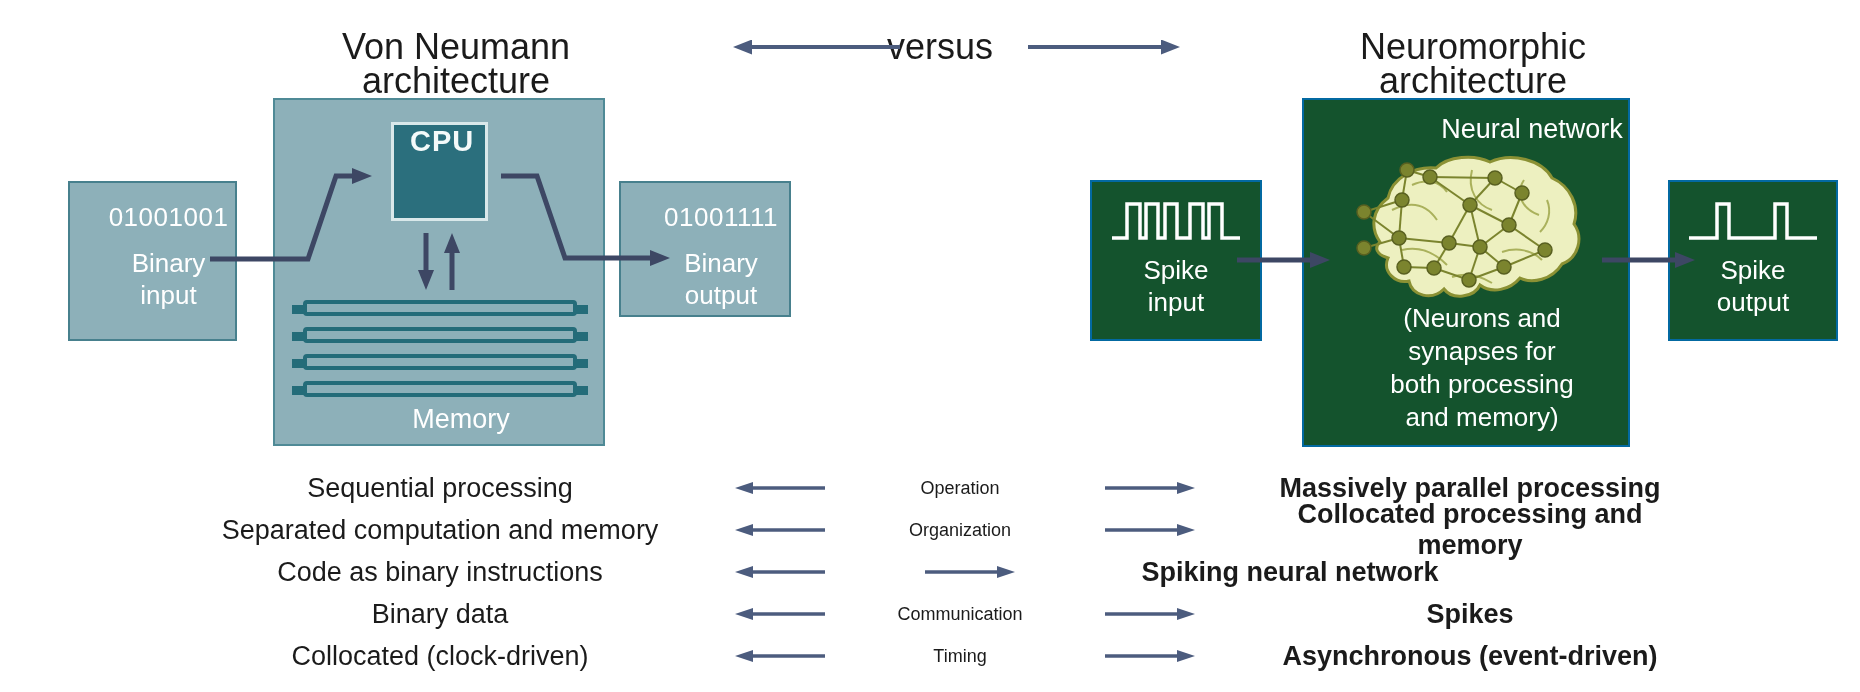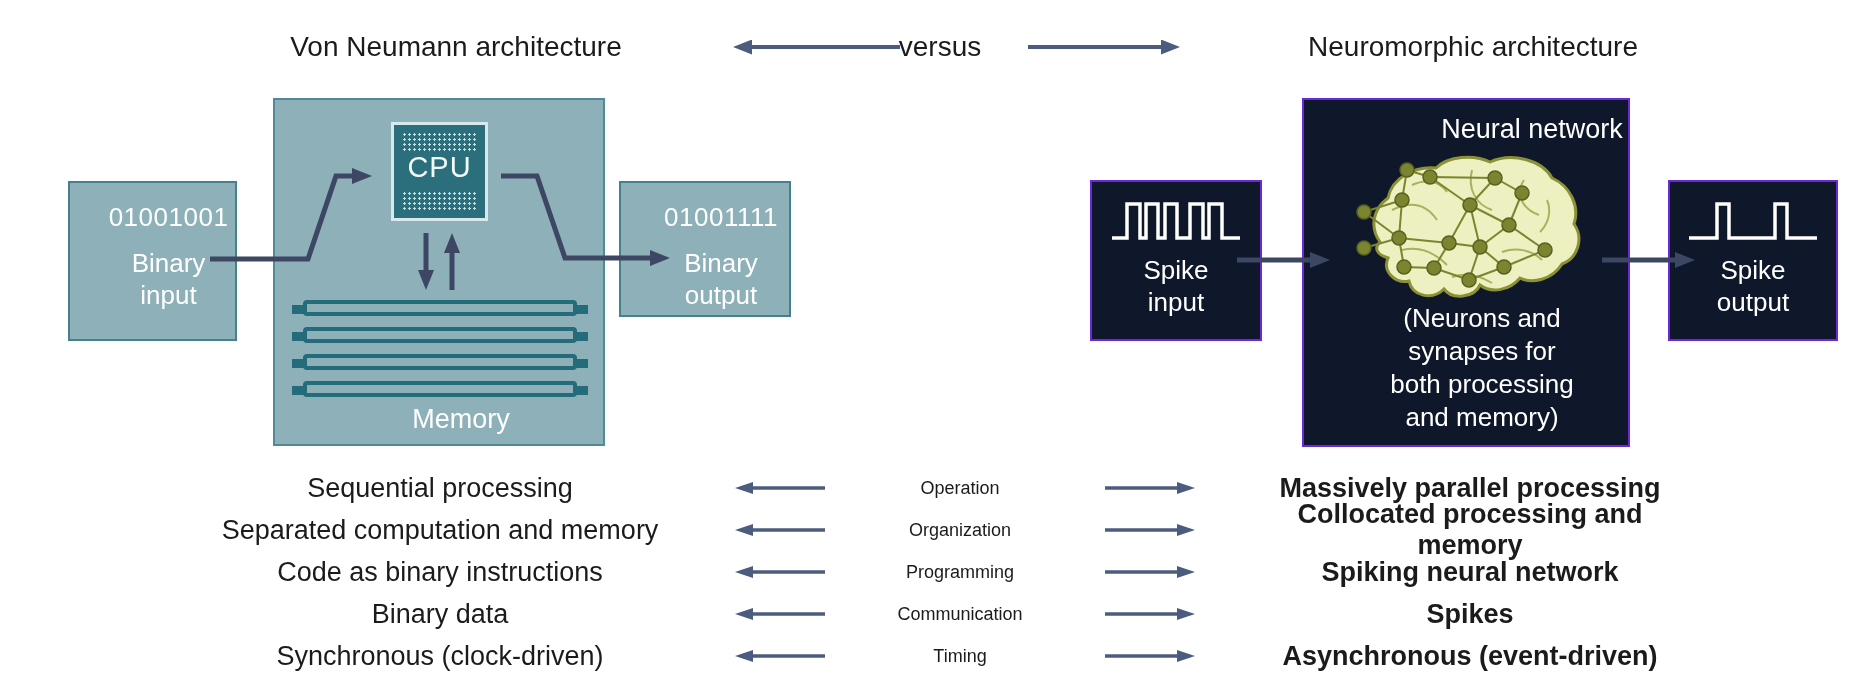--- a/index.html
+++ b/index.html
@@ -1,52 +1,52 @@
 <!DOCTYPE html>
 <html><head>
 <meta charset="utf-8">
 <style>
   * { margin:0; padding:0; box-sizing:border-box; }
   html,body { width:1860px; height:692px; background:#ffffff; overflow:hidden;
               font-family:"Liberation Sans","DejaVu Sans",sans-serif; color:#1b1b1b; }
   .abs { position:absolute; }
 
   
-  .hdr { position:absolute; top:30px; height:34px; line-height:34px; font-size:28px;
+  .hdr { position:absolute; top:30px; height:34px; line-height:34px; font-size:36px;
          text-align:center; color:#1b1b1b; }
   #hdr-left  { left:256px; width:400px; }
   #hdr-vs    { left:840px; width:200px; }
   #hdr-right { left:1273px; width:400px; }
 
   
   .teal-box   { position:absolute; background:#8db0b9; border:2px solid #47808d; }
   #vn-input   { left:68px;  top:181px; width:169px; height:160px; }
   #vn-output  { left:619px; top:181px; width:172px; height:136px; }
   #vn-main    { left:273px; top:98px;  width:332px; height:348px; border-color:#4f8a96; }
   .io-inner   { width:100%; height:100%; display:flex; flex-direction:column; align-items:center;
                 padding-top:18px; color:#fff; font-size:26px; line-height:32px; text-align:center;margin-left:16px; }
   .io-code    { margin-bottom:14px; letter-spacing:.5px; }
 
   #cpu { left:391px; top:122px; width:97px; height:99px; background:#2b6f7d;
-         border:3px solid #d9e8ea; display:flex; flex-direction:column; }
+         border:3px solid #d9e8ea; display:flex; flex-direction:row;font-weight:bold; }
   .cpu-dots { height:19px; margin:7px 8px 0 8px;
               background-image:radial-gradient(circle, rgba(225,243,243,.85) 1.1px, transparent 1.4px);
               background-size:5px 5px; }
   .cpu-label { text-align:center; color:#f4fafa; font-size:29px; line-height:33px; letter-spacing:1px; }
 
   .ram { position:absolute; left:303px; width:274px; height:16px;
          border:4px solid #246c79; border-radius:4px; }
   .ram::before, .ram::after { content:""; position:absolute; top:1px; width:13px; height:9px; background:#246c79; }
   .ram::before { left:-15px; } .ram::after { right:-15px; }
 
   #mem-label { left:273px; top:404px; width:376px; text-align:center;
                color:#fff; font-size:27px; }
 
   
-  .olive-box { position:absolute; background:#0f172a; border:2px solid #6d28d9; }
+  .olive-box { position:absolute; background:#14532d; border:2px solid #0369a1; }
   #nm-input  { left:1090px; top:180px; width:172px; height:161px; }
   #nm-output { left:1668px; top:180px; width:170px; height:161px; }
   #nm-main   { left:1302px; top:98px;  width:328px; height:349px; }
   .spike-inner { width:100%; height:100%; display:flex; flex-direction:column; align-items:center;
                  padding-top:14px; color:#fff; font-size:26px; line-height:32px; text-align:center; }
   .spike-wave  { margin-bottom:8px; }
 
   #nn-title { left:1368px; top:114px; width:328px; text-align:center; color:#fff; font-size:27px; }
   .nn-cap   { position:absolute; left:1302px; width:360px; text-align:center; color:#fff;
               font-size:26px; line-height:33px; }
@@ -254,21 +254,20 @@
 </div>
 
 <div class="crow" style="top:555px">
   <div class="c-left">Code as binary instructions</div>
   <div class="c-arrowL">
       <svg width="90" height="14" viewBox="0 0 90 14">
         <line x1="90" y1="7" x2="16" y2="7" stroke="#4c5c7e" stroke-width="3.5"></line>
         <polygon points="0,7 18,1 18,13" fill="#4c5c7e"></polygon>
       </svg>
     </div>
-  <div class="c-center">Programming</div>
   <div class="c-arrowR">
       <svg width="90" height="14" viewBox="0 0 90 14">
         <line x1="0" y1="7" x2="74" y2="7" stroke="#4c5c7e" stroke-width="3.5"></line>
         <polygon points="90,7 72,1 72,13" fill="#4c5c7e"></polygon>
       </svg>
     </div>
   <div class="c-right">Spiking neural network</div>
 </div>
 
 <div class="crow" style="top:597px">
@@ -283,21 +282,21 @@
   <div class="c-arrowR">
       <svg width="90" height="14" viewBox="0 0 90 14">
         <line x1="0" y1="7" x2="74" y2="7" stroke="#4c5c7e" stroke-width="3.5"></line>
         <polygon points="90,7 72,1 72,13" fill="#4c5c7e"></polygon>
       </svg>
     </div>
   <div class="c-right">Spikes</div>
 </div>
 
 <div class="crow" style="top:639px">
-  <div class="c-left">Synchronous (clock-driven)</div>
+  <div class="c-left">Collocated (clock-driven)</div>
   <div class="c-arrowL">
       <svg width="90" height="14" viewBox="0 0 90 14">
         <line x1="90" y1="7" x2="16" y2="7" stroke="#4c5c7e" stroke-width="3.5"></line>
         <polygon points="0,7 18,1 18,13" fill="#4c5c7e"></polygon>
       </svg>
     </div>
   <div class="c-center">Timing</div>
   <div class="c-arrowR">
       <svg width="90" height="14" viewBox="0 0 90 14">
         <line x1="0" y1="7" x2="74" y2="7" stroke="#4c5c7e" stroke-width="3.5"></line>

